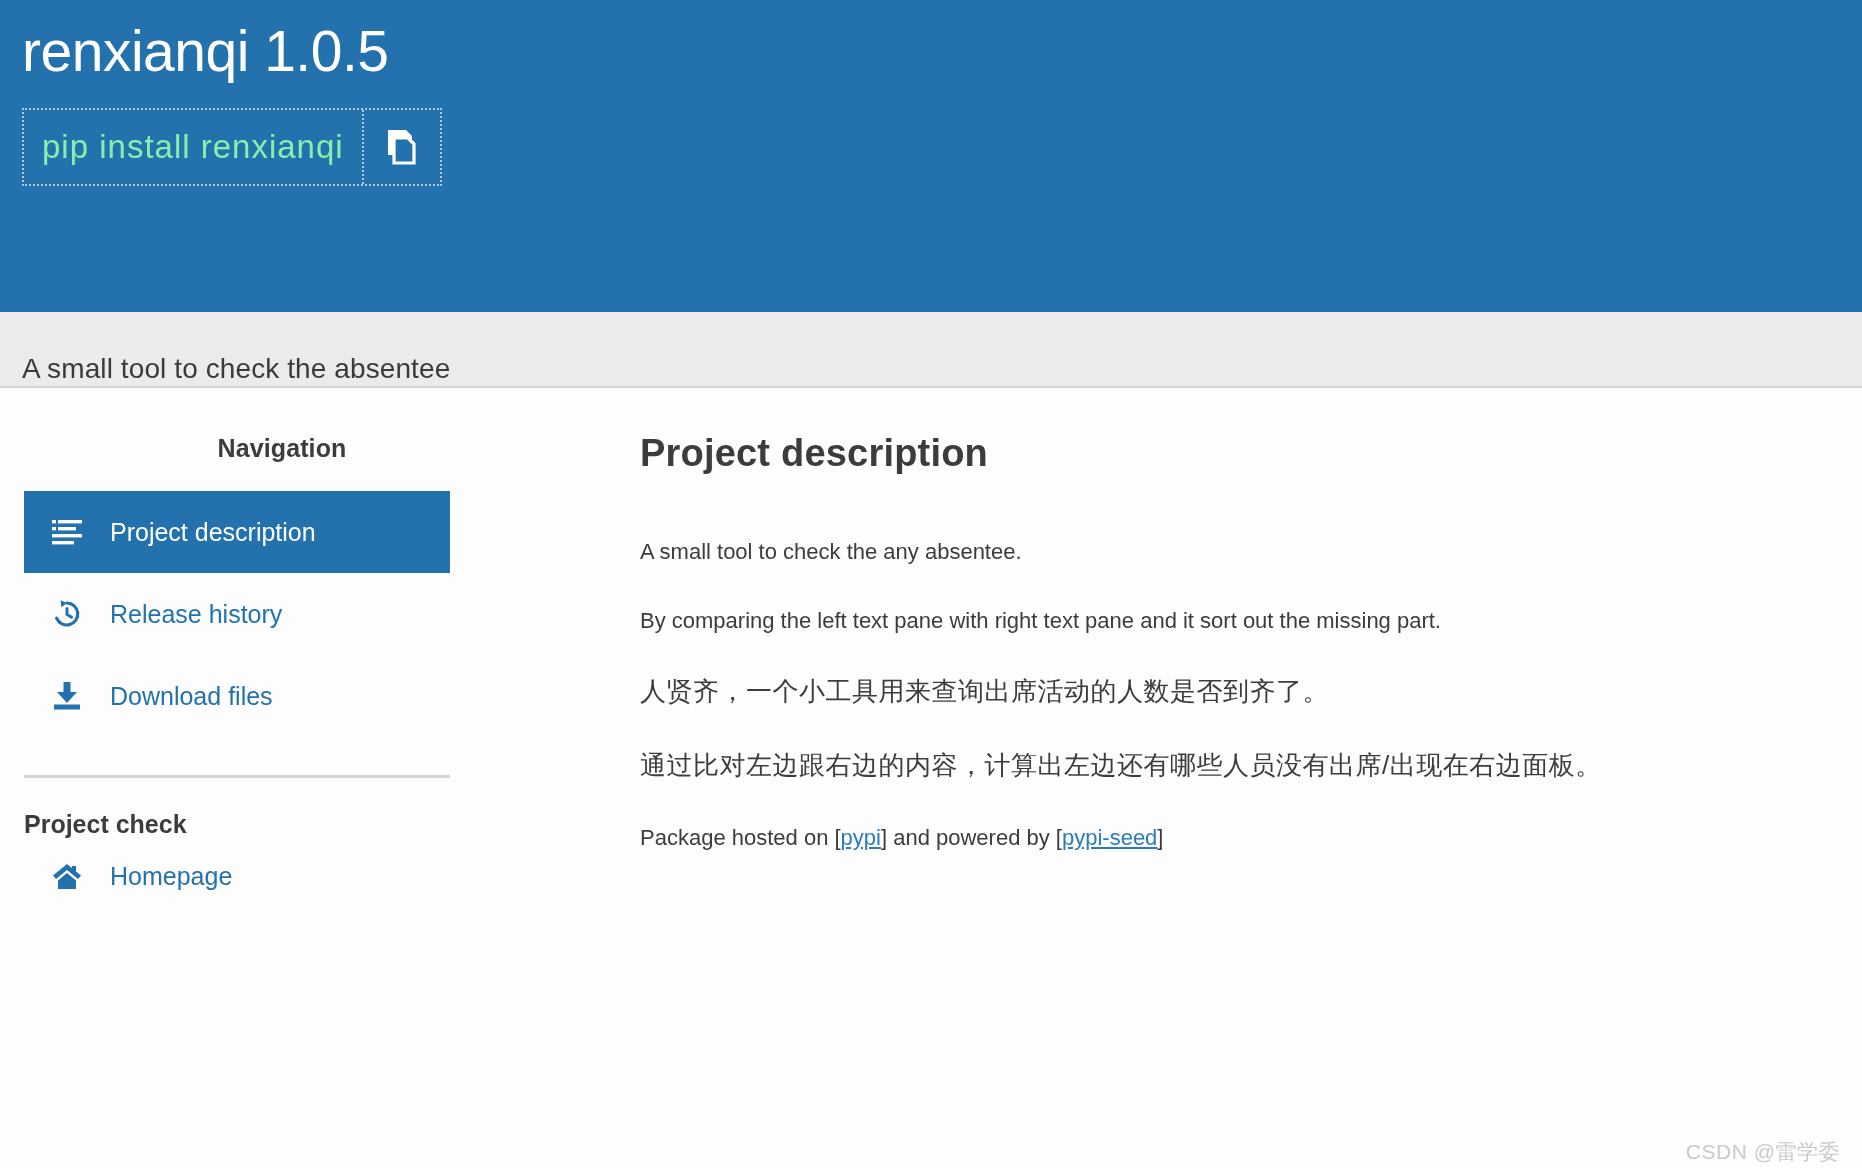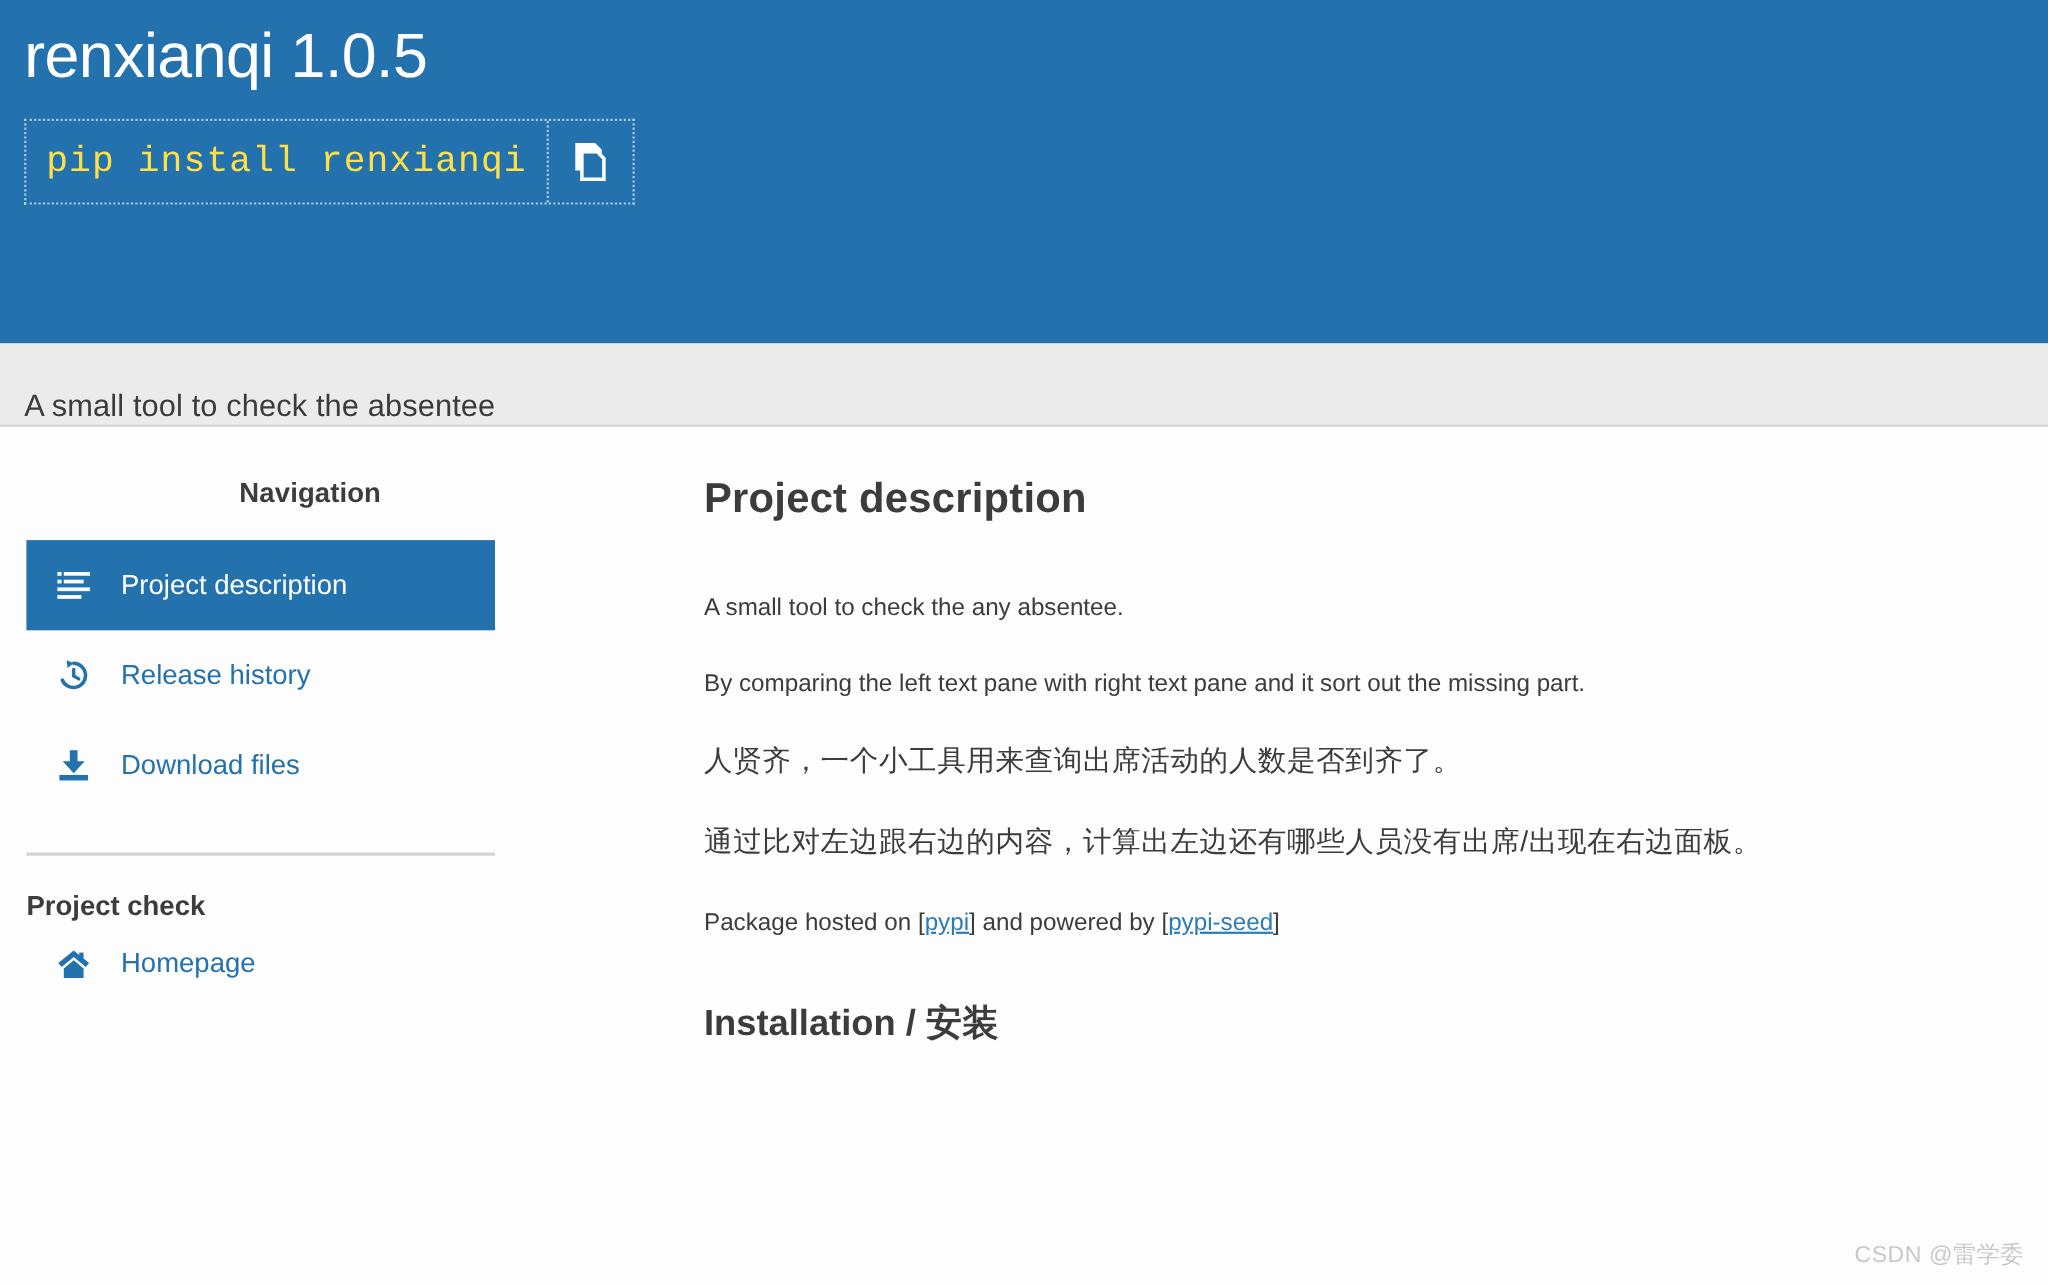--- a/index.html
+++ b/index.html
@@ -38,22 +38,22 @@
     display: inline-flex;
     align-items: stretch;
     border: 2px dotted rgba(255,255,255,0.62);
     height: 78px;
     box-sizing: border-box;
   }
   .pip-cmd {
     display: flex;
     align-items: center;
     padding: 0 18px 0 18px;
-    color: #fde047;
-    font-family: Liberation Mono, monospace;
+    color: #86efac;
+    font-family: Liberation Sans, sans-serif;
     font-size: 33px;
     letter-spacing: 1px;
     white-space: nowrap;
     border-right: 2px dotted rgba(255,255,255,0.62);
   }
   .copy-btn {
     display: flex;
     align-items: center;
     justify-content: center;
     width: 76px;
@@ -188,21 +188,21 @@
     font-size: 33px;
     font-weight: 700;
     color: #3c3c3c;
     margin: 56px 0 0 0;
   }
 
   
   .watermark {
     position: absolute;
     right: 22px;
-    bottom: 14px;
+    bottom: 2px;
     font-size: 21px;
     color: #c9c9c9;
     letter-spacing: 0.5px;
     user-select: none;
   }
 </style>
 </head>
 <body>
 
 <div class="banner">
@@ -291,17 +291,16 @@
     <p class="para">A small tool to check the any absentee.</p>
 
     <p class="para">By comparing the left text pane with right text pane and it sort out the missing part.</p>
 
     <p class="para cjk">人贤齐，一个小工具用来查询出席活动的人数是否到齐了。</p>
 
     <p class="para cjk">通过比对左边跟右边的内容，计算出左边还有哪些人员没有出席/出现在右边面板。</p>
 
     <p class="para"><span>Package hosted on [</span><a href="#">pypi</a><span>] and powered by [</span><a href="#">pypi-seed</a><span>]</span></p>
 
-    <h3 class="section-title">Installation / 安装</h3>
   </main>
 </div>
 
 <div class="watermark">CSDN @雷学委</div>
 
 </body></html>

